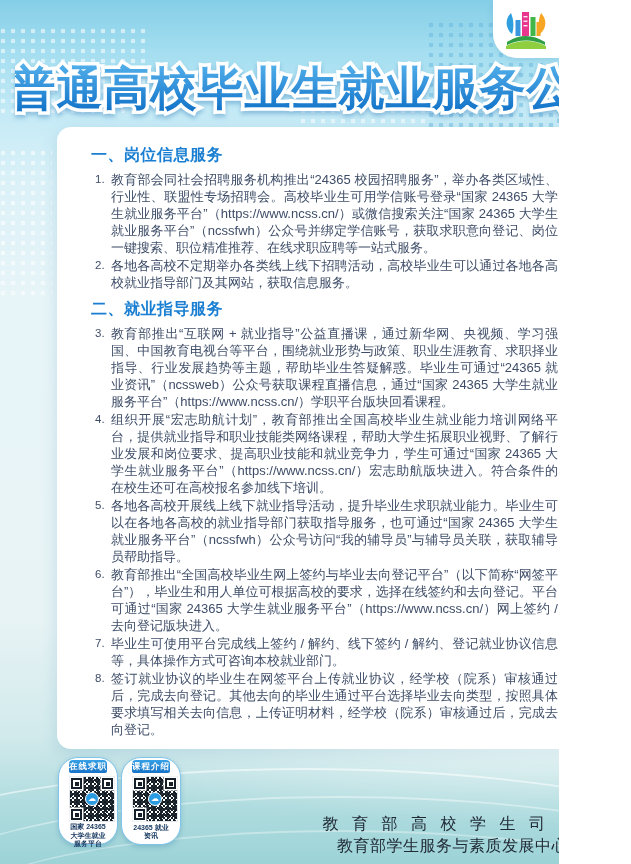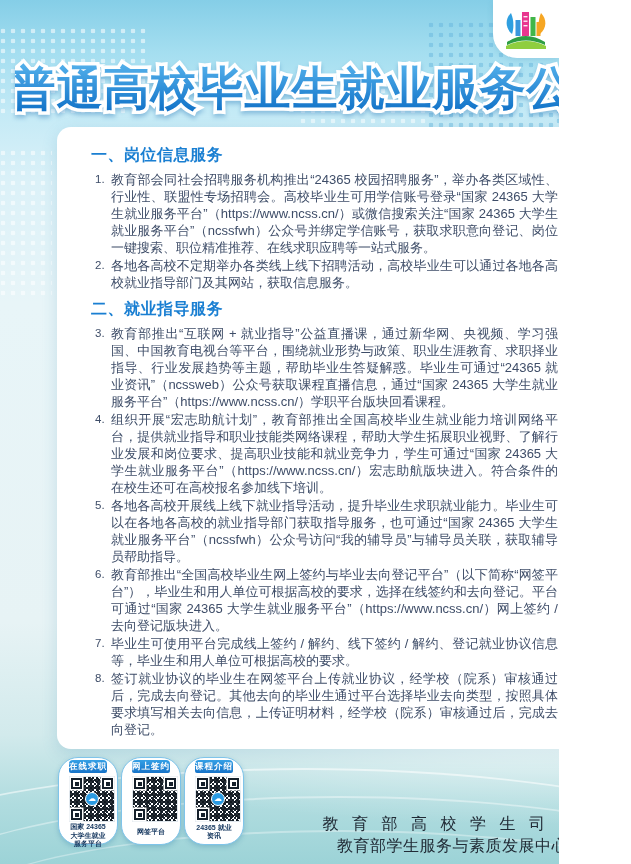--- a/index.html
+++ b/index.html
@@ -146,21 +146,21 @@
       <span class="num">5.</span>
       <span class="txt">各地各高校开展线上线下就业指导活动，提升毕业生求职就业能力。毕业生可以在各地各高校的就业指导部门获取指导服务，也可通过“国家 24365 大学生就业服务平台”（ncssfwh）公众号访问“我的辅导员”与辅导员关联，获取辅导员帮助指导。</span>
     </div>
 
     <div class="item">
       <span class="num">6.</span>
       <span class="txt">教育部推出“全国高校毕业生网上签约与毕业去向登记平台”（以下简称“网签平台”），毕业生和用人单位可根据高校的要求，选择在线签约和去向登记。平台可通过“国家 24365 大学生就业服务平台”（https://www.ncss.cn/）网上签约 / 去向登记版块进入。</span>
     </div>
     <div class="item">
       <span class="num">7.</span>
-      <span class="txt">毕业生可使用平台完成线上签约 / 解约、线下签约 / 解约、登记就业协议信息等，毕业生和用人单位可根据高校的要求。</span>
+      <span class="txt">毕业生可使用平台完成线上签约 / 解约、线下签约 / 解约、登记就业协议信息等，具体操作方式可咨询本校就业部门。</span>
     </div>
     <div class="item">
       <span class="num">8.</span>
       <span class="txt">签订就业协议的毕业生在网签平台上传就业协议，经学校（院系）审核通过后，完成去向登记。其他去向的毕业生通过平台选择毕业去向类型，按照具体要求填写相关去向信息，上传证明材料，经学校（院系）审核通过后，完成去向登记。</span>
     </div>
 
 
   </div>
 
   <div class="swoosh"></div>
@@ -174,29 +174,20 @@
       <div class="qr-tab">在线求职</div>
       <div class="qr-box">
         <span class="finder tl"></span>
         <span class="finder tr"></span>
         <span class="finder bl"></span>
         <span class="qr-logo">☁</span>
       </div>
       <div class="qr-caption">国家 24365 大学生就业服务平台</div>
     </div>
 
-    <div class="qr-card">
-      <div class="qr-tab">网上签约</div>
-      <div class="qr-box">
-        <span class="finder tl"></span>
-        <span class="finder tr"></span>
-        <span class="finder bl"></span>
-      </div>
-      <div class="qr-caption">网签平台</div>
-    </div>
 
     <div class="qr-card">
       <div class="qr-tab">课程介绍</div>
       <div class="qr-box">
         <span class="finder tl"></span>
         <span class="finder tr"></span>
         <span class="finder bl"></span>
         <span class="qr-logo">☁</span>
       </div>
       <div class="qr-caption">24365 就业资讯</div>

